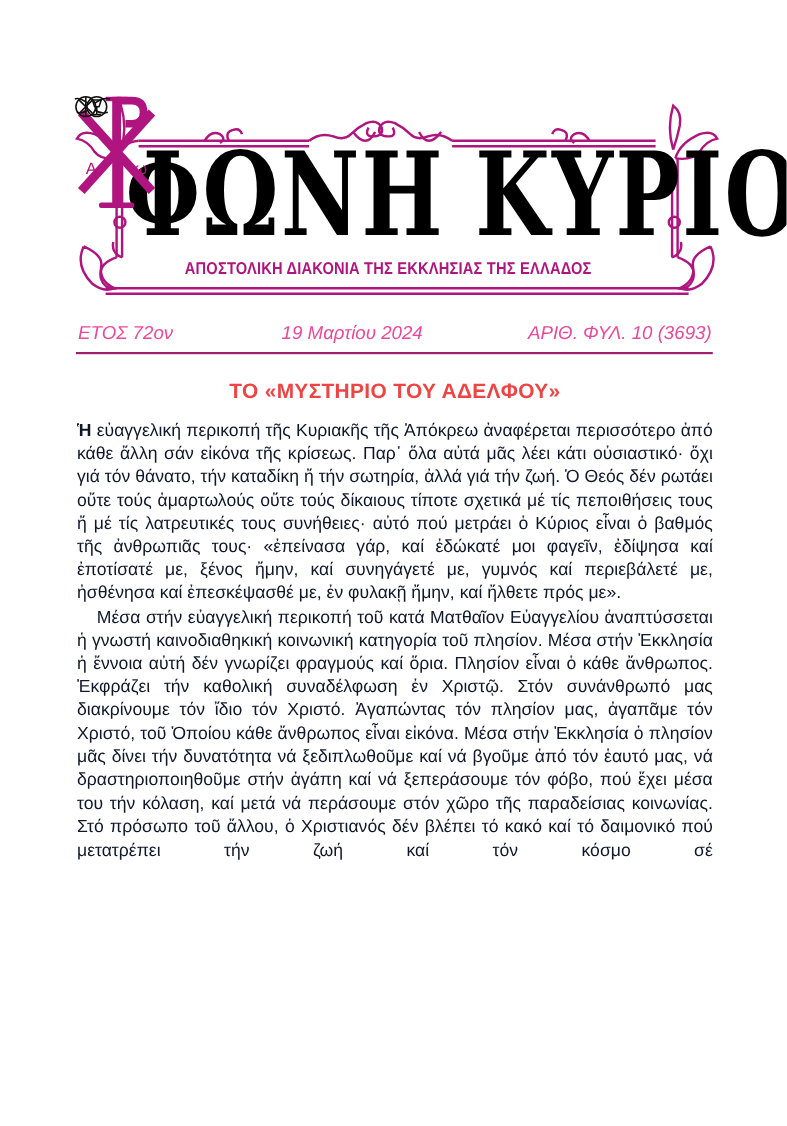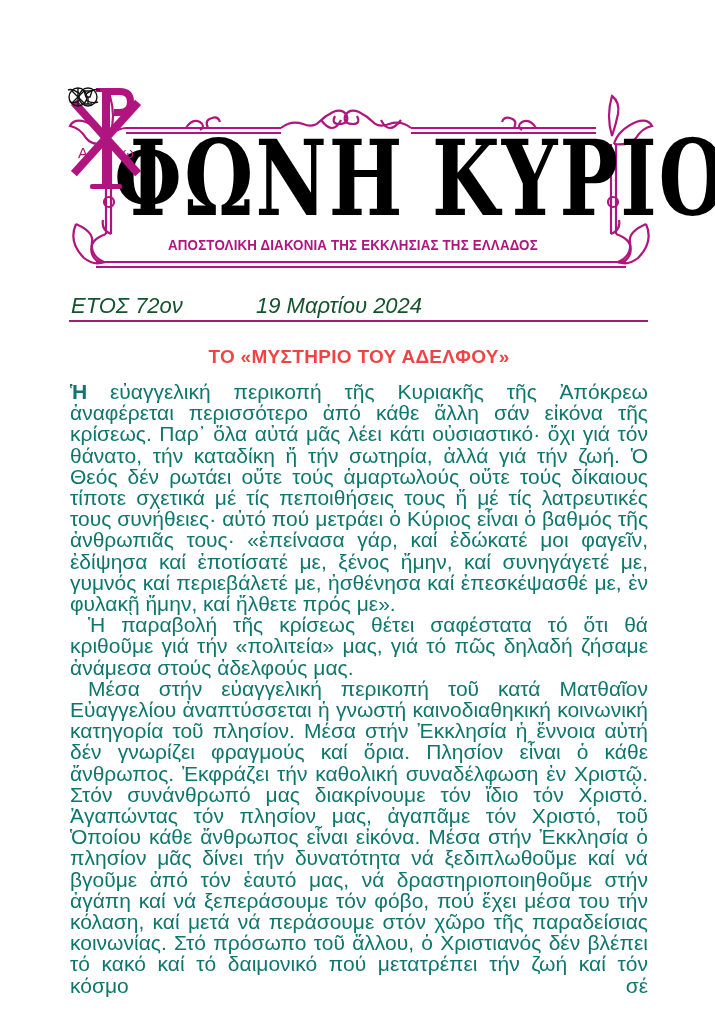--- a/index.html
+++ b/index.html
@@ -8,30 +8,30 @@
     .masthead svg { position: absolute; left: 0; top: 0; }
     .title-word { position: absolute; top: 42px; font-family: "DejaVu Serif", serif; font-size: 78px; font-weight: bold; color: #000; letter-spacing: 2px; transform: scaleY(1.35); transform-origin: top left; line-height: 1; }
     .title-left { left: 48px; }
     .title-right { left: 366px; }
     .subtitle-bar { position: absolute; left: 102px; top: 152px; width: 380px; text-align: center; font-family: "Liberation Sans", sans-serif; font-weight: bold; font-size: 15.5px; color: #b0157f; letter-spacing: 0.2px; transform: scaleX(0.86); transform-origin: left top; white-space: nowrap; }
     .emblem { position: absolute; top: 150px; width: 36px; height: 26px; }
     .emblem-left { left: 50px; }
     .emblem-right { left: 522px; }
     .chi-rho { position: absolute; left: 238px; top: 50px; width: 80px; height: 110px; }
 
-    .issue-line { position: absolute; left: 70px; top: 293px; width: 578px; height: 22px; font-style: italic; font-size: 22px; color: #14532d; }
+    .issue-line { position: absolute; left: 70px; top: 293px; width: 578px; height: 22px; font-style: italic; font-size: 17px; color: #ec4899; }
     .issue-line span { position: absolute; top: 0; white-space: nowrap; }
     .issue-year { left: 1px; }
     .issue-date { left: 186px; }
     .issue-number { right: 1px; }
     .issue-rule { position: absolute; left: 69px; top: 320px; width: 579px; height: 2px; background: #a0206f; }
 
     .article-title { position: absolute; left: 70px; top: 346px; width: 578px; text-align: center; font-weight: bold; font-size: 19px; color: #ef4444; letter-spacing: 0.3px; }
 
-    .article-body { position: absolute; left: 70px; top: 381px; width: 578px; font-size: 21px; line-height: 21.2px; color: #0f766e; text-align: justify; }
+    .article-body { position: absolute; left: 70px; top: 381px; width: 578px; font-size: 16px; line-height: 21.2px; color: #0f172a; text-align: justify; }
     .article-body p { margin: 0; }
     .article-body .indent { text-indent: 18px; }
     .article-body .drop { font-weight: bold; }
     .subheading { font-weight: bold; margin-top: 7px !important; margin-bottom: 6px !important; }
     .lastline { text-align-last: justify; }
   </style>
 </head>
 <body>
 
 <div class="masthead">
@@ -101,22 +101,22 @@
       <circle cx="22" cy="13" r="9"></circle>
       <path d="M18 7 h8 l-2 6 h-4 z M22 13 V20 M18 20 h8"></path>
       <path d="M14 10 q-8 -6 -12 -4 M14 16 q-6 4 -10 2"></path>
     </g>
   </svg>
 </div>
 
 <div class="issue-line">
   <span class="issue-year">ΕΤΟΣ 72ον</span>
   <span class="issue-date">19  Μαρτίου  2024</span>
+  <span class="issue-number">ΑΡΙΘ. ΦΥΛ. 10 (3693)</span>
 </div>
 <div class="issue-rule"></div>
 
 <div class="article-title">ΤΟ «ΜΥΣΤΗΡΙΟ ΤΟΥ ΑΔΕΛΦΟΥ»</div>
 
 <div class="article-body">
   <p><span class="drop">Ἡ</span><span> εὐαγγελική περικοπή τῆς Κυριακῆς τῆς Ἀπόκρεω ἀναφέρεται περισσότερο ἀπό κάθε ἄλλη σάν εἰκόνα τῆς κρίσεως. Παρ᾽ ὅλα αὐτά μᾶς λέει κάτι οὐσιαστικό· ὄχι γιά τόν θάνατο, τήν καταδίκη ἤ τήν σωτηρία, ἀλλά γιά τήν ζωή. Ὁ Θεός δέν ρωτάει οὔτε τούς ἁμαρτωλούς οὔτε τούς δίκαιους τίποτε σχετικά μέ τίς πεποιθήσεις τους ἤ μέ τίς λατρευτικές τους συνήθειες· αὐτό πού μετράει ὁ Κύριος εἶναι ὁ βαθμός τῆς ἀνθρωπιᾶς τους· «ἐπείνασα γάρ, καί ἐδώκατέ μοι φαγεῖν, ἐδίψησα καί ἐποτίσατέ με, ξένος ἤμην, καί συνηγάγετέ με, γυμνός καί περιεβάλετέ με, ἠσθένησα καί ἐπεσκέψασθέ με, ἐν φυλακῇ ἤμην, καί ἤλθετε πρός με».</span></p>
-  <p class="indent">Ἡ παραβολή τῆς κρίσεως θέτει σαφέστατα τό ὅτι θά κριθοῦμε γιά τήν «πολιτεία» μας, γιά τό πῶς δηλαδή ζήσαμε ἀνάμεσα στούς ἀδελφούς μας.</p>
   <p class="indent lastline">Μέσα στήν εὐαγγελική περικοπή τοῦ κατά Ματθαῖον Εὐαγγελίου ἀναπτύσσεται ἡ γνωστή καινοδιαθηκική κοινωνική κατηγορία τοῦ πλησίον. Μέσα στήν Ἐκκλησία ἡ ἔννοια αὐτή δέν γνωρίζει φραγμούς καί ὅρια. Πλησίον εἶναι ὁ κάθε ἄνθρωπος. Ἐκφράζει τήν καθολική συναδέλφωση ἐν Χριστῷ. Στόν συνάνθρωπό μας διακρίνουμε τόν ἴδιο τόν Χριστό. Ἀγαπώντας τόν πλησίον μας, ἀγαπᾶμε τόν Χριστό, τοῦ Ὁποίου κάθε ἄνθρωπος εἶναι εἰκόνα. Μέσα στήν Ἐκκλησία ὁ πλησίον μᾶς δίνει τήν δυνατότητα νά ξεδιπλωθοῦμε καί νά βγοῦμε ἀπό τόν ἑαυτό μας, νά δραστηριοποιηθοῦμε στήν ἀγάπη καί νά ξεπεράσουμε τόν φόβο, πού ἔχει μέσα του τήν κόλαση, καί μετά νά περάσουμε στόν χῶρο τῆς παραδείσιας κοινωνίας. Στό πρόσωπο τοῦ ἄλλου, ὁ Χριστιανός δέν βλέπει τό κακό καί τό δαιμονικό πού μετατρέπει τήν ζωή καί τόν κόσμο σέ</p>
 </div>
 
 </body></html>

